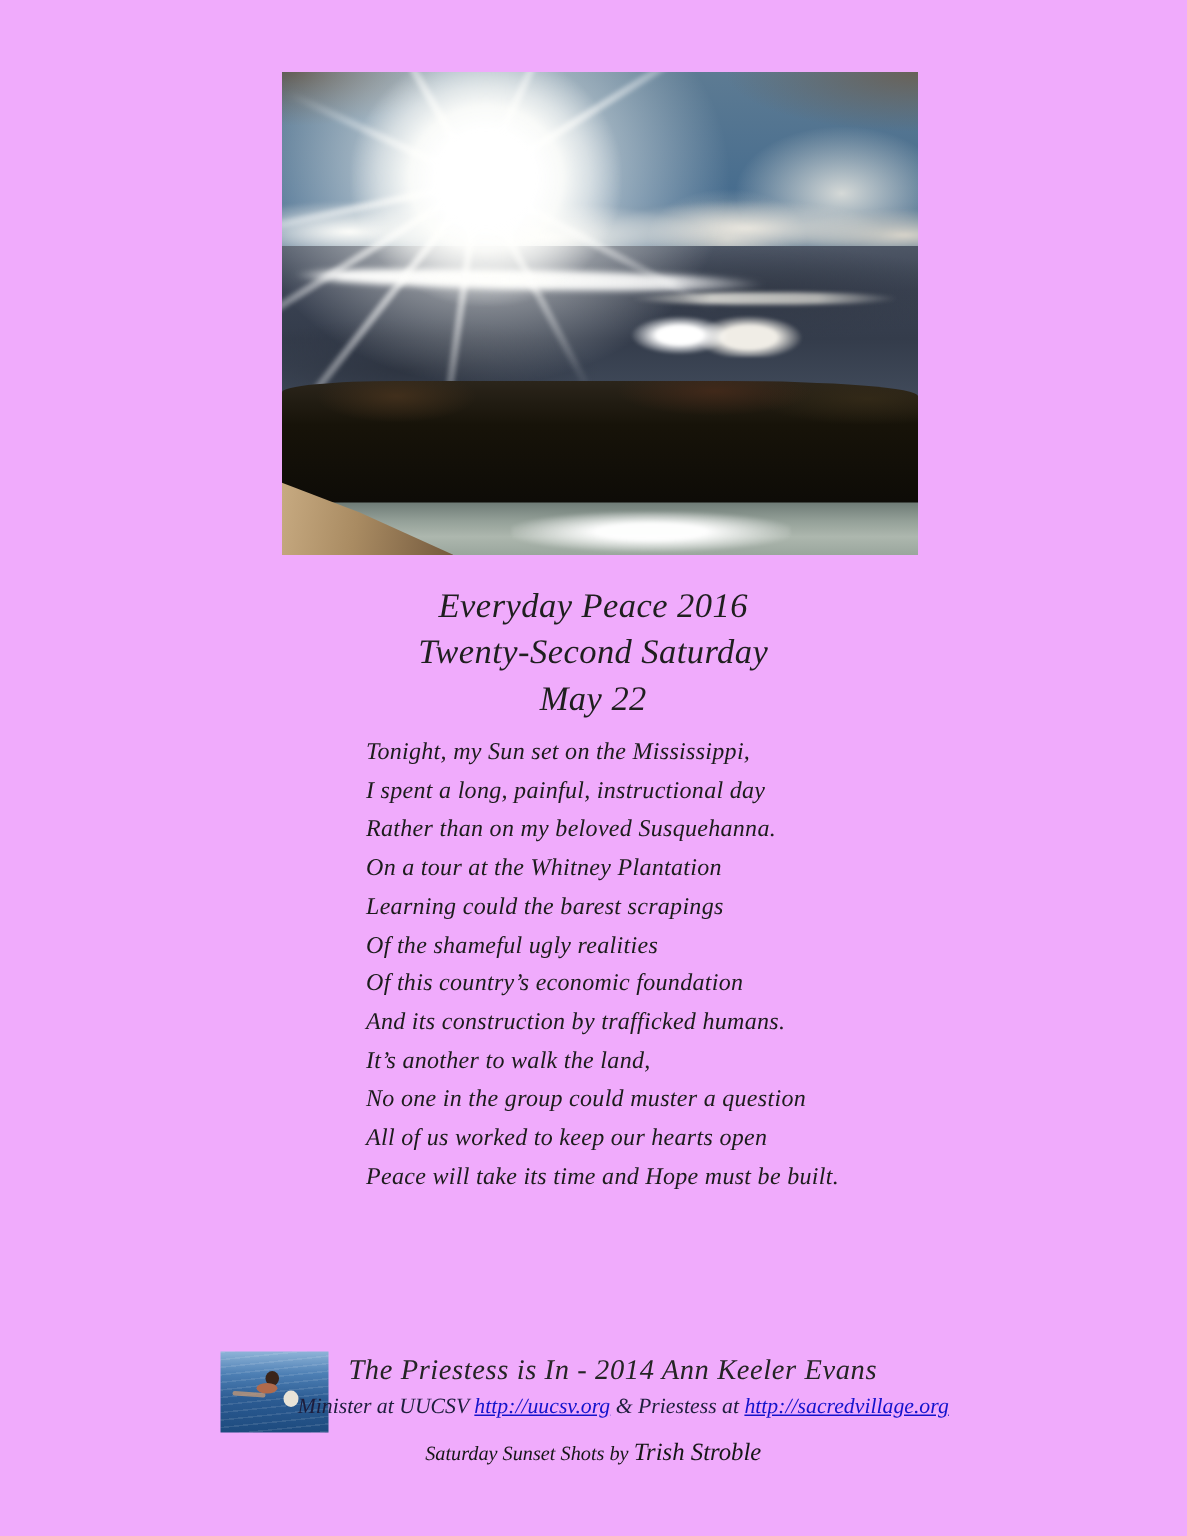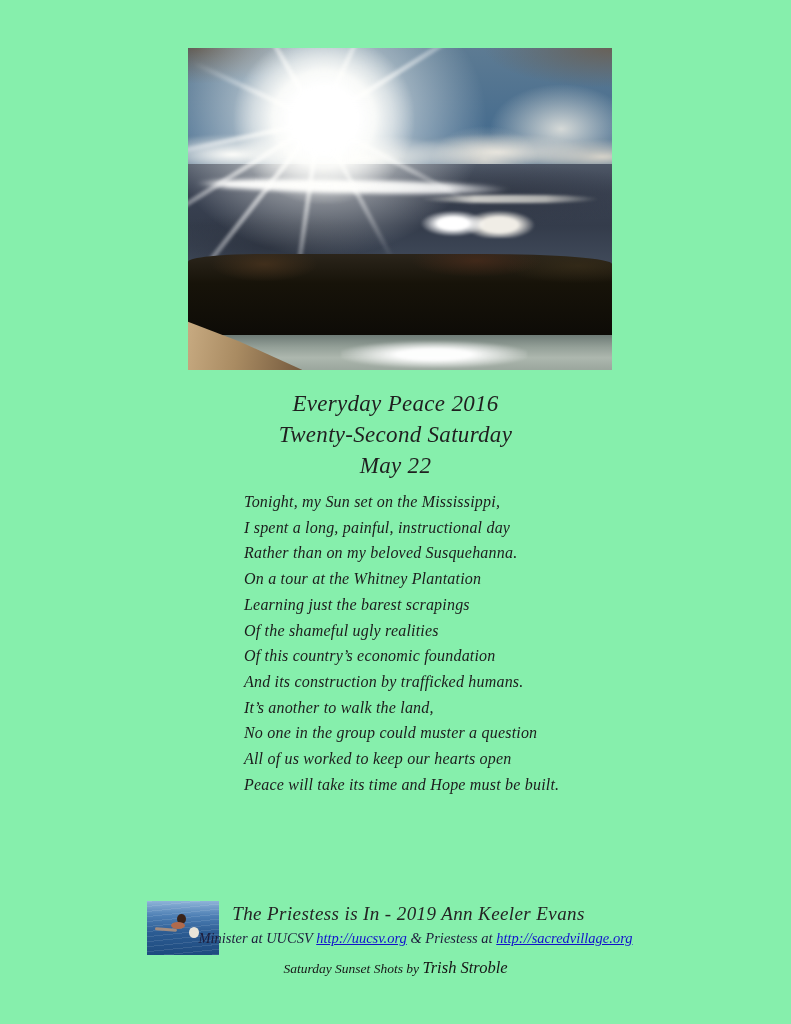--- a/index.html
+++ b/index.html
@@ -1,21 +1,21 @@
 <!DOCTYPE html>
 <html><head>
 <meta charset="utf-8">
 <style>
   html, body { margin:0; padding:0; background:#ffffff; }
   .page {
     position: relative;
     width: 791px;
     height: 1024px;
     margin: 0 auto;
-    background: #86efac;
+    background: #f0abfc;
     overflow: hidden;
     font-family: "Liberation Serif", serif;
   }
 
   
   .photo {
     position: absolute;
     left: 188px; top: 48px;
     width: 424px; height: 322px;
     background: #46566b;
@@ -227,36 +227,36 @@
     <div>Everyday Peace 2016</div>
     <div>Twenty-Second Saturday</div>
     <div>May 22</div>
   </div>
 
   <div class="poem">
     <div>Tonight, my Sun set on the Mississippi,</div>
     <div>I spent a long, painful, instructional day</div>
     <div>Rather than on my beloved Susquehanna.</div>
     <div>On a tour at the Whitney Plantation</div>
-    <div>Learning just the barest scrapings</div>
+    <div>Learning could the barest scrapings</div>
     <div>Of the shameful ugly realities</div>
     <div>Of this country’s economic foundation</div>
     <div>And its construction by trafficked humans.</div>
     <div>It’s another to walk the land,</div>
     <div>No one in the group could muster a question</div>
     <div>All of us worked to keep our hearts open</div>
     <div>Peace will take its time and Hope must be built.</div>
   </div>
 
   <div class="thumb">
     <span class="arm"></span>
     <span class="head"></span>
     <span class="torso"></span>
     <span class="cap"></span>
   </div>
 
-  <div class="footer-title">The Priestess is In - 2019 Ann Keeler Evans</div>
+  <div class="footer-title">The Priestess is In - 2014 Ann Keeler Evans</div>
 
   <div class="footer-byline"><span>Minister at UUCSV </span><a>http://uucsv.org</a><span> &amp; Priestess at </span><a>http://sacredvillage.org</a></div>
 
   <div class="credit"><span>Saturday Sunset Shots by </span><span class="credit-name">Trish Stroble</span></div>
 
 </div>
 
 </body></html>

